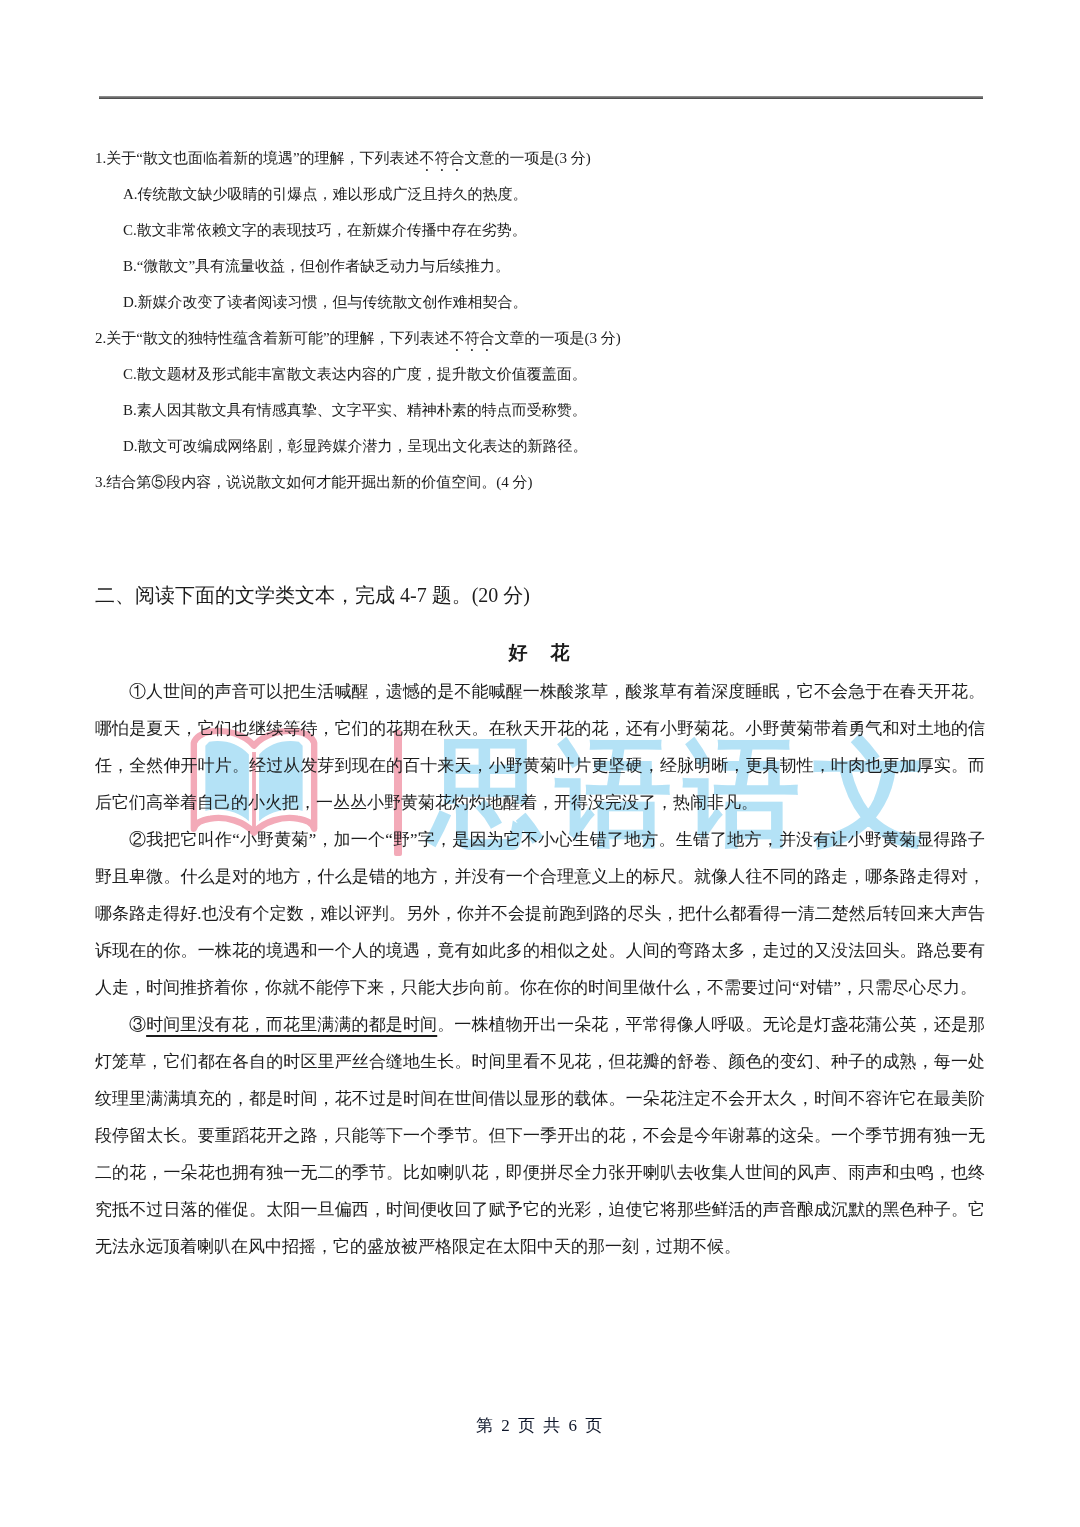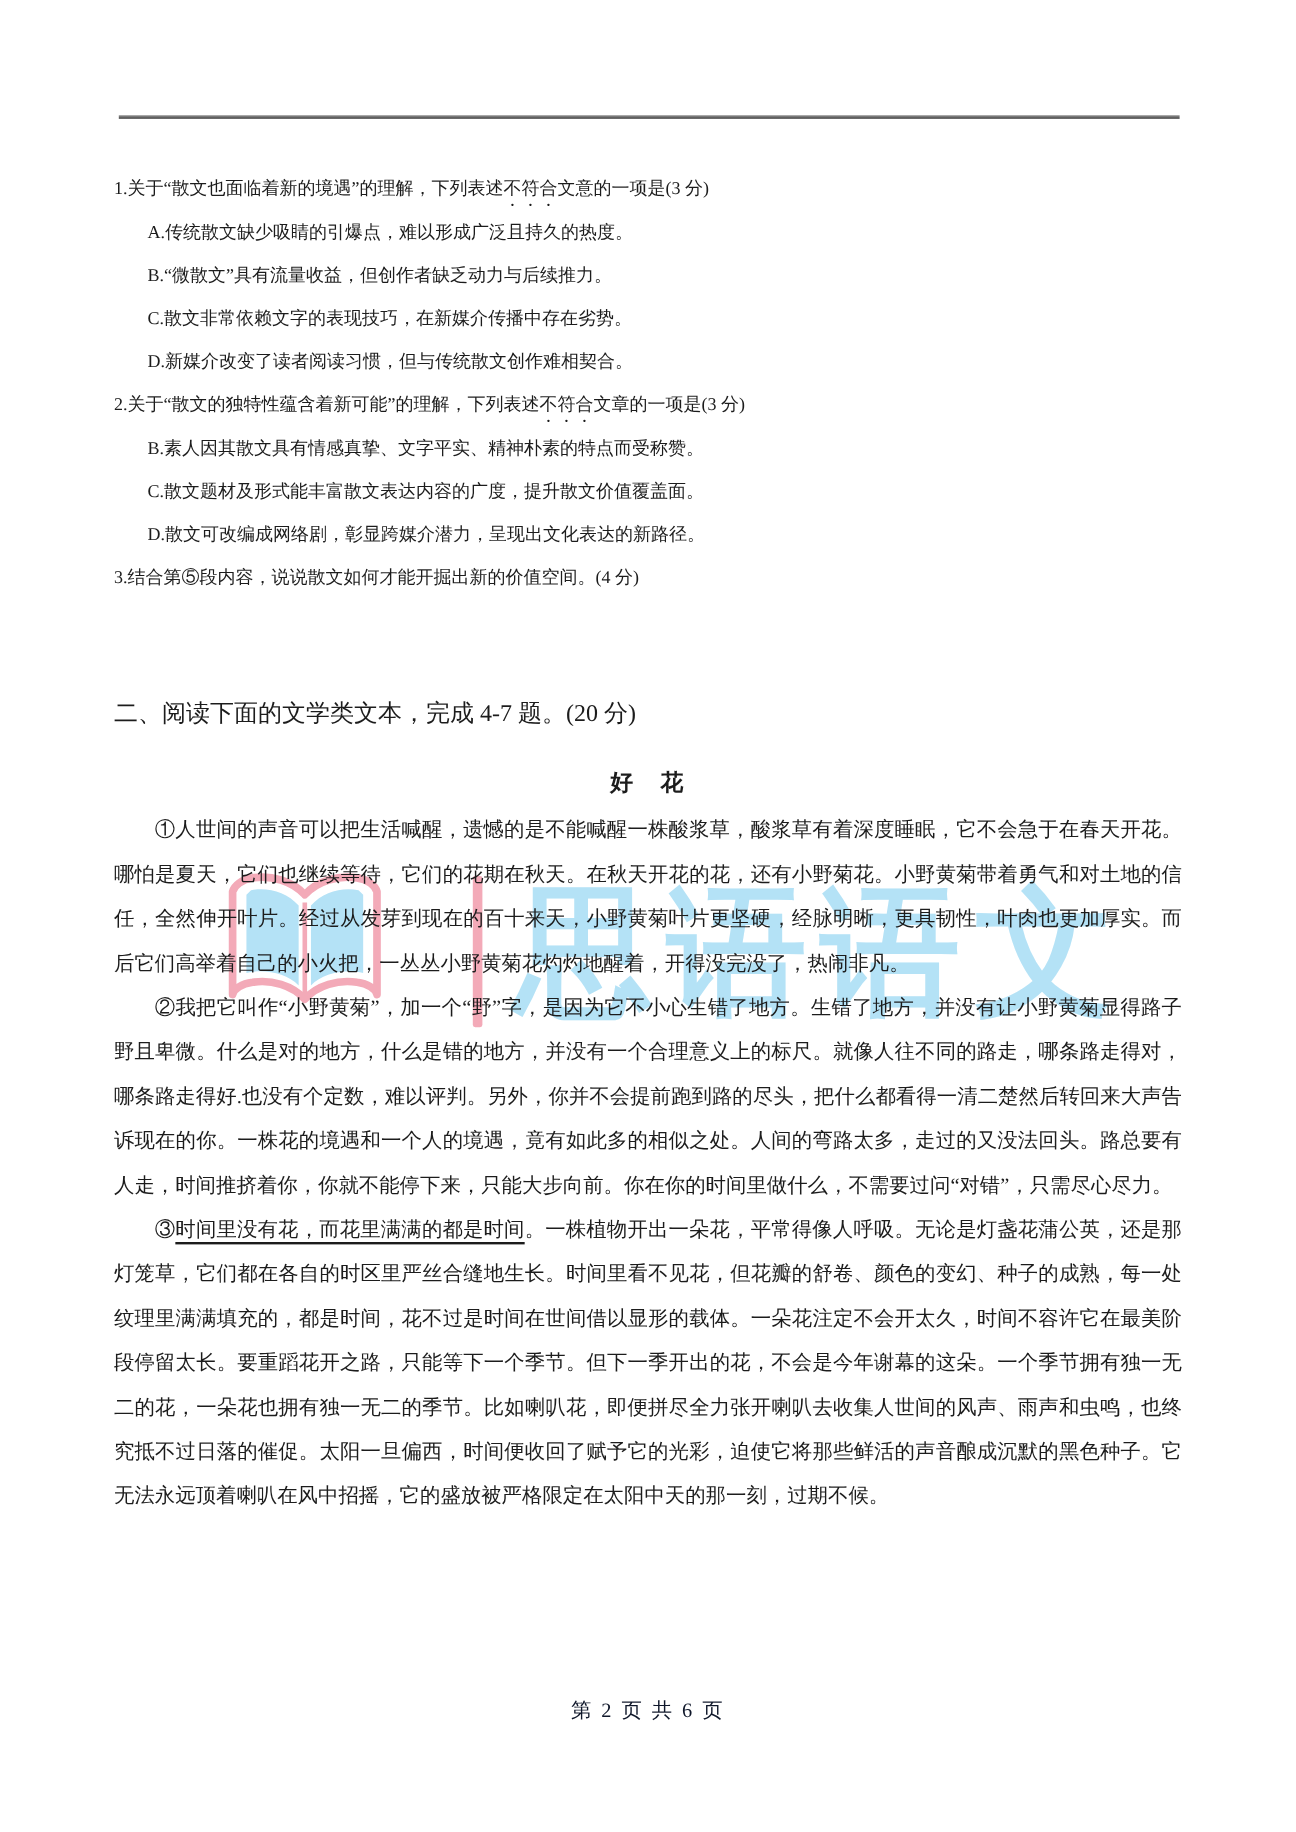--- a/index.html
+++ b/index.html
@@ -77,27 +77,27 @@
     <div class="wm-ribbon"></div>
     <div class="wm-text">思语语文</div>
   </div>
 
   <div class="header-rule"></div>
 
   <div class="content">
 
     <div class="q-stem"><span>1.关于“散文也面临着新的境遇”的理解，下列表述</span><span class="emph">不符合</span><span>文意的一项是(3 分)</span></div>
     <div class="q-opt">A.传统散文缺少吸睛的引爆点，难以形成广泛且持久的热度。</div>
+    <div class="q-opt">C.散文非常依赖文字的表现技巧，在新媒介传播中存在劣势。</div>
     <div class="q-opt">B.“微散文”具有流量收益，但创作者缺乏动力与后续推力。</div>
-    <div class="q-opt">C.散文非常依赖文字的表现技巧，在新媒介传播中存在劣势。</div>
     <div class="q-opt">D.新媒介改变了读者阅读习惯，但与传统散文创作难相契合。</div>
 
     <div class="q-stem"><span>2.关于“散文的独特性蕴含着新可能”的理解，下列表述</span><span class="emph">不符合</span><span>文章的一项是(3 分)</span></div>
+    <div class="q-opt">C.散文题材及形式能丰富散文表达内容的广度，提升散文价值覆盖面。</div>
     <div class="q-opt">B.素人因其散文具有情感真挚、文字平实、精神朴素的特点而受称赞。</div>
-    <div class="q-opt">C.散文题材及形式能丰富散文表达内容的广度，提升散文价值覆盖面。</div>
     <div class="q-opt">D.散文可改编成网络剧，彰显跨媒介潜力，呈现出文化表达的新路径。</div>
 
     <div class="q-stem">3.结合第⑤段内容，说说散文如何才能开掘出新的价值空间。(4 分)</div>
 
     <div class="section-heading">二、阅读下面的文学类文本，完成 4-7 题。(20 分)</div>
 
     <div class="essay-title">好　花</div>
 
     <p class="essay-para">①人世间的声音可以把生活喊醒，遗憾的是不能喊醒一株酸浆草，酸浆草有着深度睡眠，它不会急于在春天开花。哪怕是夏天，它们也继续等待，它们的花期在秋天。在秋天开花的花，还有小野菊花。小野黄菊带着勇气和对土地的信任，全然伸开叶片。经过从发芽到现在的百十来天，小野黄菊叶片更坚硬，经脉明晰，更具韧性，叶肉也更加厚实。而后它们高举着自己的小火把，一丛丛小野黄菊花灼灼地醒着，开得没完没了，热闹非凡。</p>
     <p class="essay-para">②我把它叫作“小野黄菊”，加一个“野”字，是因为它不小心生错了地方。生错了地方，并没有让小野黄菊显得路子野且卑微。什么是对的地方，什么是错的地方，并没有一个合理意义上的标尺。就像人往不同的路走，哪条路走得对，哪条路走得好.也没有个定数，难以评判。另外，你并不会提前跑到路的尽头，把什么都看得一清二楚然后转回来大声告诉现在的你。一株花的境遇和一个人的境遇，竟有如此多的相似之处。人间的弯路太多，走过的又没法回头。路总要有人走，时间推挤着你，你就不能停下来，只能大步向前。你在你的时间里做什么，不需要过问“对错”，只需尽心尽力。</p>

